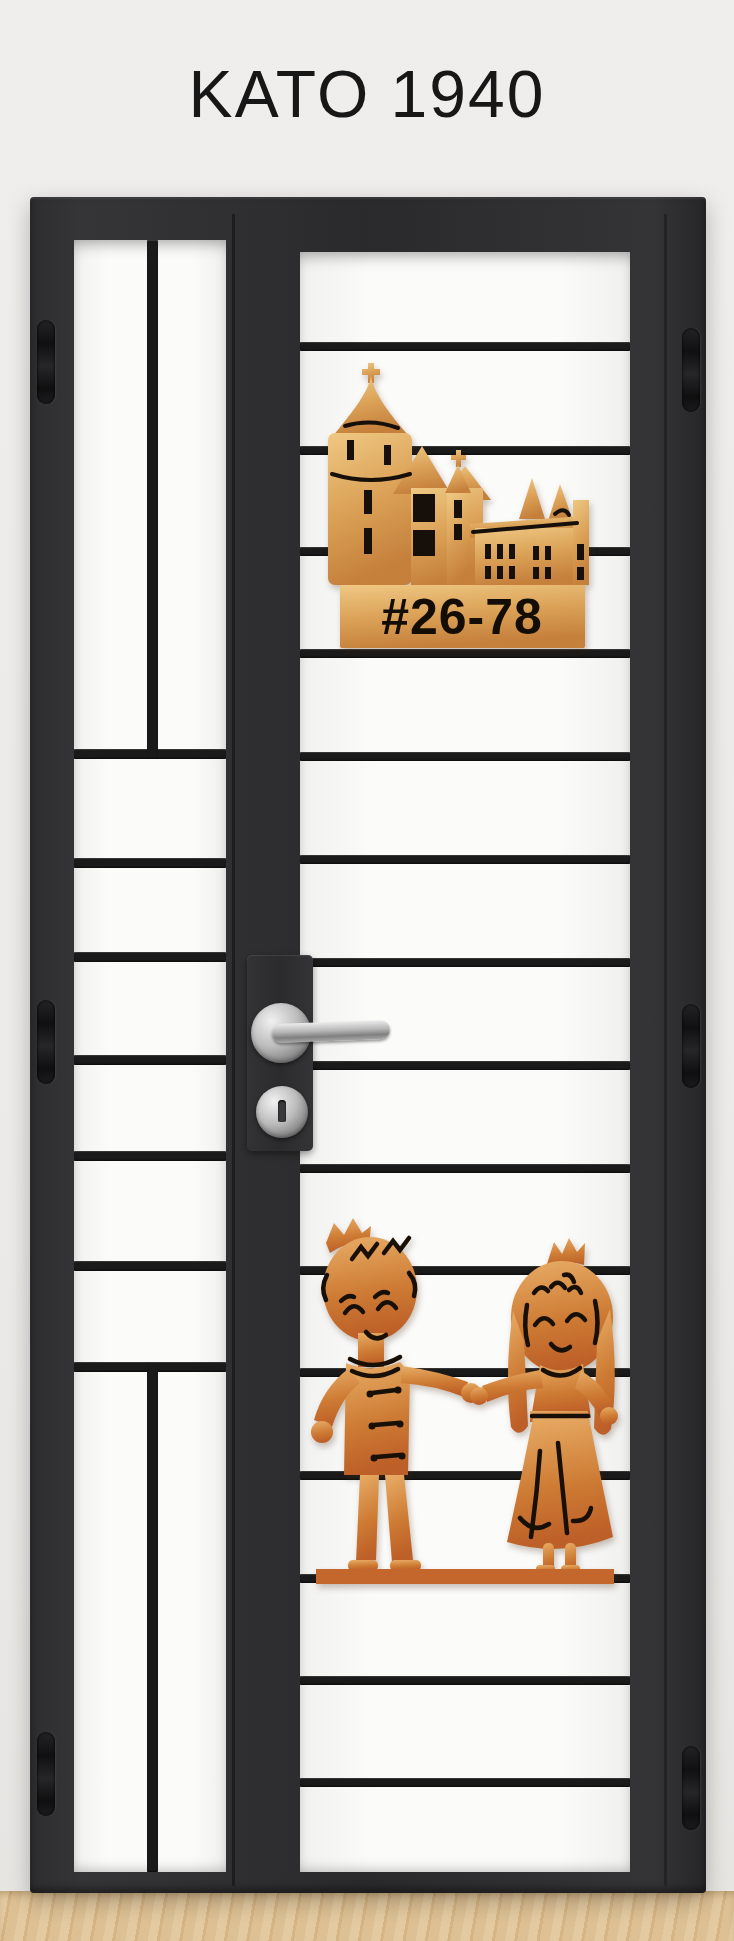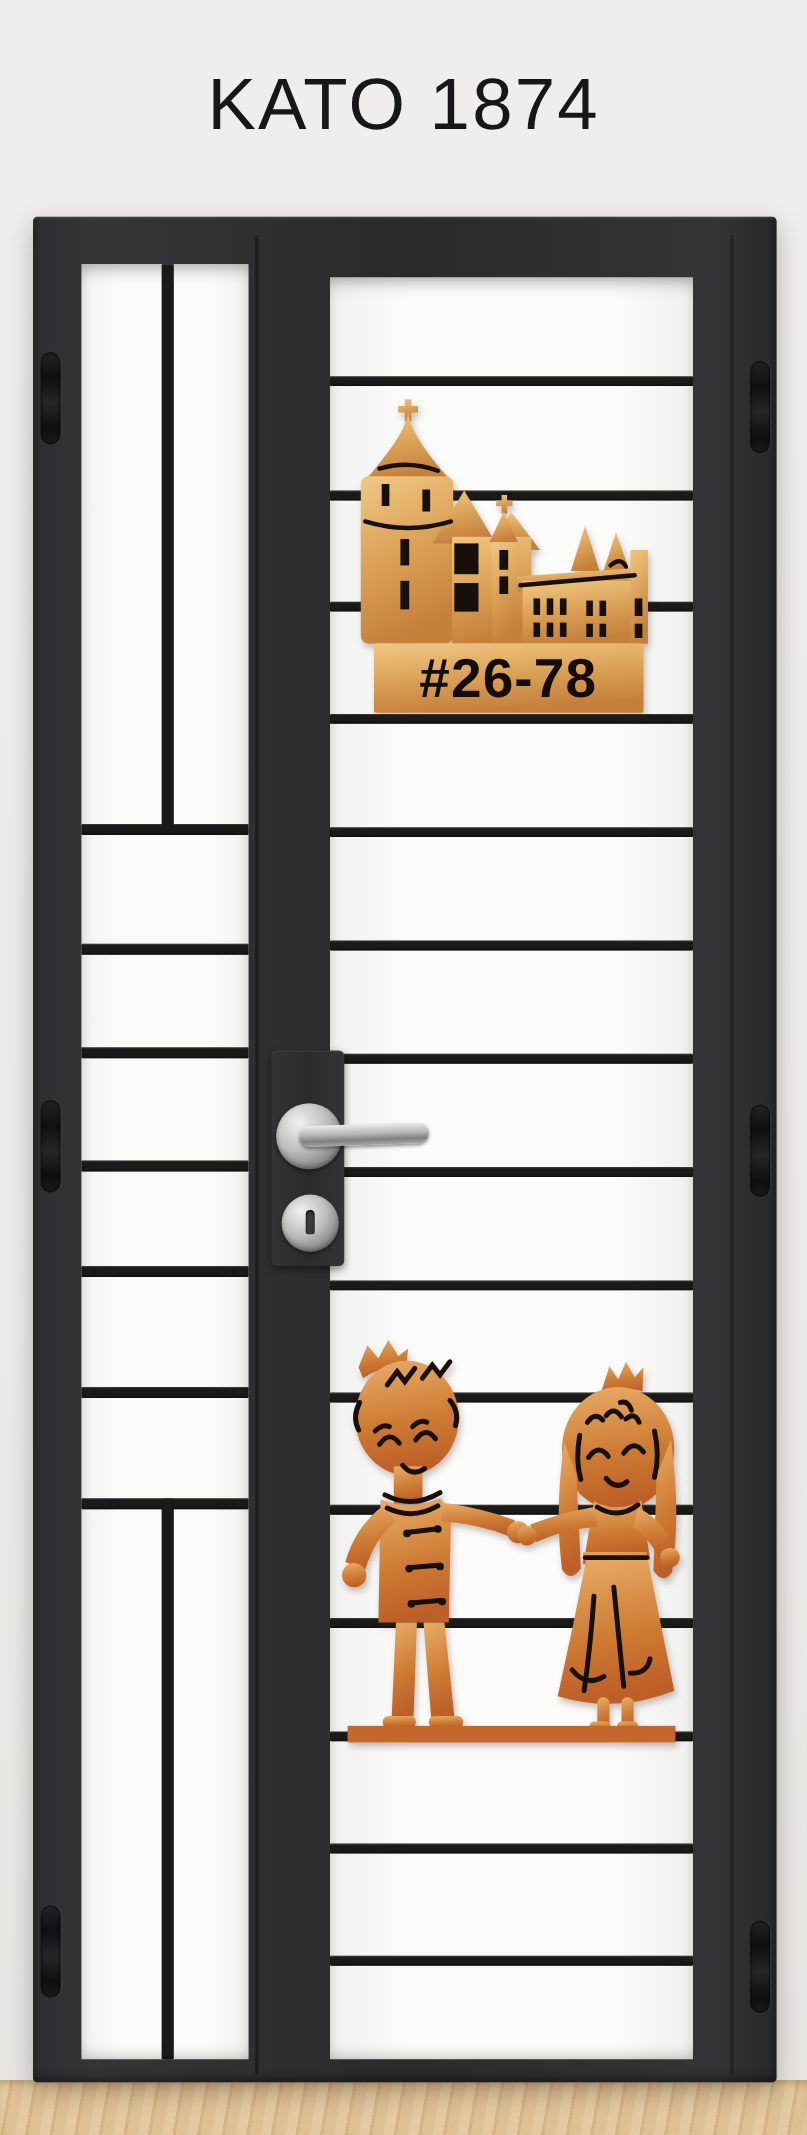--- a/index.html
+++ b/index.html
@@ -43,21 +43,21 @@
     box-shadow:0 2px 3px rgba(0,0,0,.4);}
   .cylinder{left:256px;top:1086px;width:52px;height:52px;}
   .keyhole{position:absolute;left:278px;top:1100px;width:8px;height:22px;z-index:8;border-radius:4px 4px 2px 2px;
     background:#3a3a3c;box-shadow:inset 0 1px 2px #000;}
   .emblem{position:absolute;z-index:4;filter:drop-shadow(2px 4px 3px rgba(70,40,10,.28));}
 </style>
 </head>
 <body>
 
 <div id="scene">
-  <div class="title">KATO 1874</div>
+  <div class="title">KATO 1940</div>
 
   <div class="floor"></div>
   <div class="frame"></div>
 
   <div class="panel sidelight"></div>
   <div class="panel leaf"></div>
 
   <div class="seam" style="left:232px;"></div>
   <div class="seam" style="left:664px;background:#232325;"></div>
 

